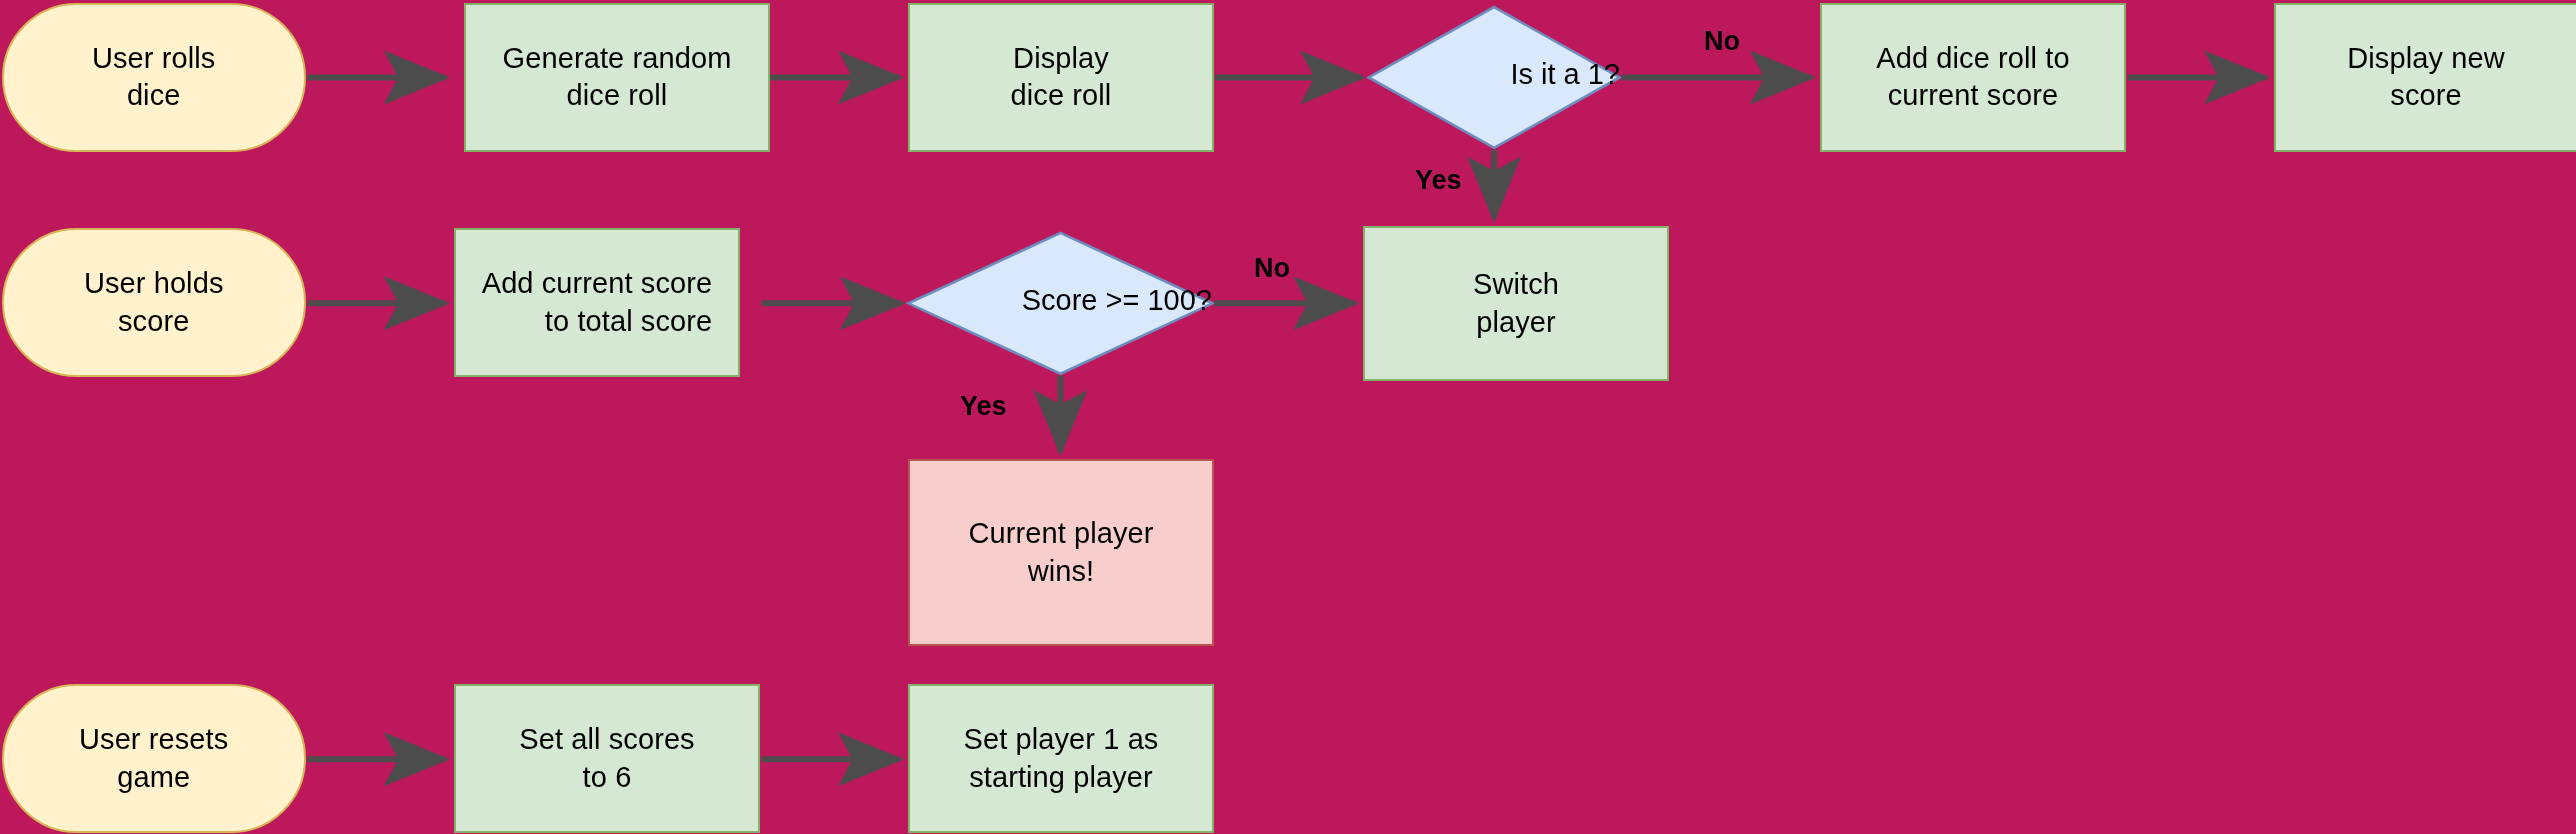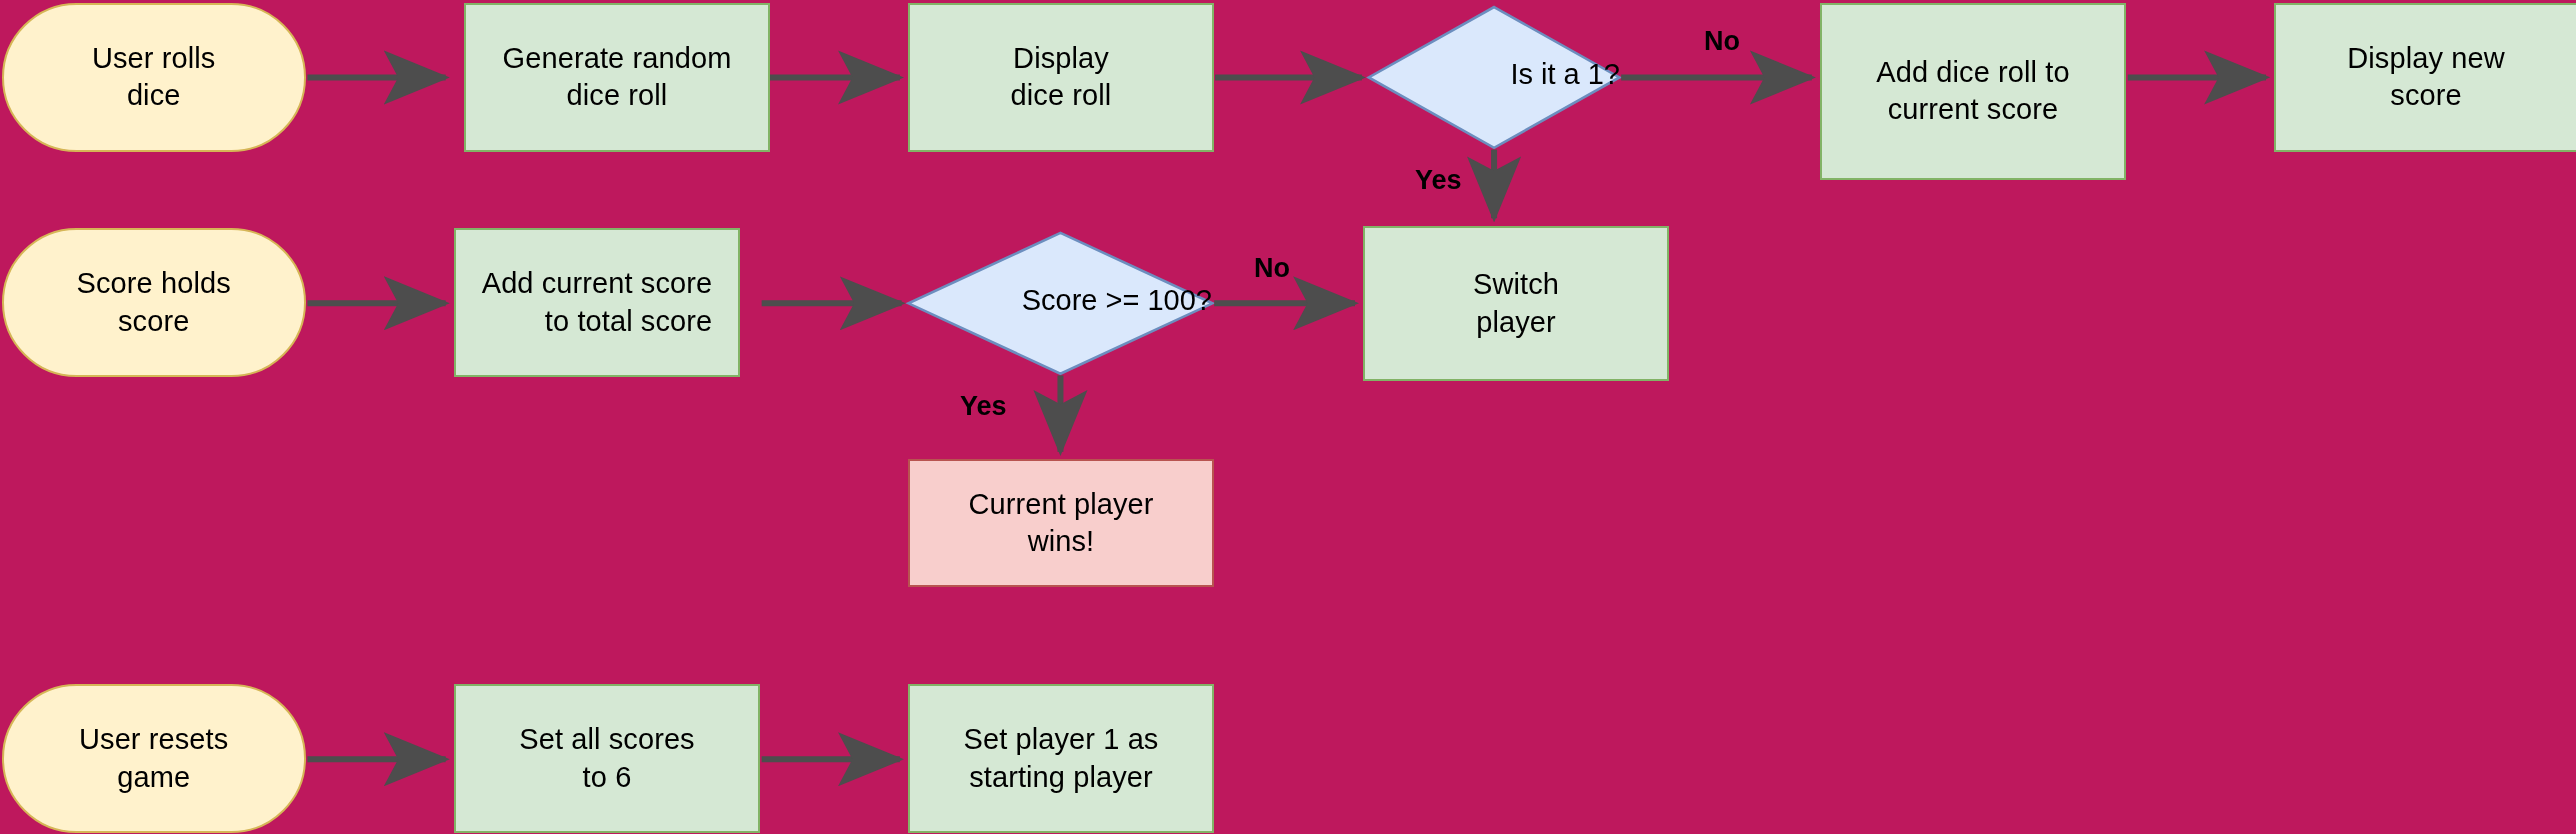--- a/index.html
+++ b/index.html
@@ -116,50 +116,50 @@
 
   <div class="node process" style="left:908px; top:2.6px; width:306px; height:149px;">
     <span style="white-space: pre-line;">Display
 dice roll</span>
   </div>
 
   <div class="decision-label" style="left:1369px; top:58px; width:251px;">
     <span>Is it a 1?</span>
   </div>
 
-  <div class="node process" style="left:1820px; top:2.6px; width:306px; height:177px;">
+  <div class="node process" style="left:1820px; top:2.6px; width:306px; height:149px;">
     <span style="white-space: pre-line;">Add dice roll to
 current score</span>
   </div>
 
   <div class="node process" style="left:2274px; top:2.6px; width:304px; height:149px;">
     <span style="white-space: pre-line;">Display new
 score</span>
   </div>
 
   <div class="node terminal" style="left:1.7px; top:228px; width:304px; height:149px;">
-    <span style="white-space: pre-line;">Score holds
+    <span style="white-space: pre-line;">User holds
 score</span>
   </div>
 
   <div class="node process" style="left:454px; top:228px; width:286px; height:149px;text-align:right;">
     <span style="white-space: pre-line;">Add current score
 to total score</span>
   </div>
 
   <div class="decision-label" style="left:908px; top:284px; width:304px;">
     <span>Score &gt;= 100?</span>
   </div>
 
   <div class="node process" style="left:1363px; top:226px; width:306px; height:155px;">
     <span style="white-space: pre-line;">Switch
 player</span>
   </div>
 
-  <div class="node result" style="left:908px; top:459px; width:306px; height:128px;">
+  <div class="node result" style="left:908px; top:459px; width:306px; height:187px;">
     <span style="white-space: pre-line;">Current player
 wins!</span>
   </div>
 
   <div class="node terminal" style="left:1.7px; top:684px; width:304px; height:149px;">
     <span style="white-space: pre-line;">User resets
 game</span>
   </div>
 
   <div class="node process" style="left:454px; top:684px; width:306px; height:149px;">

